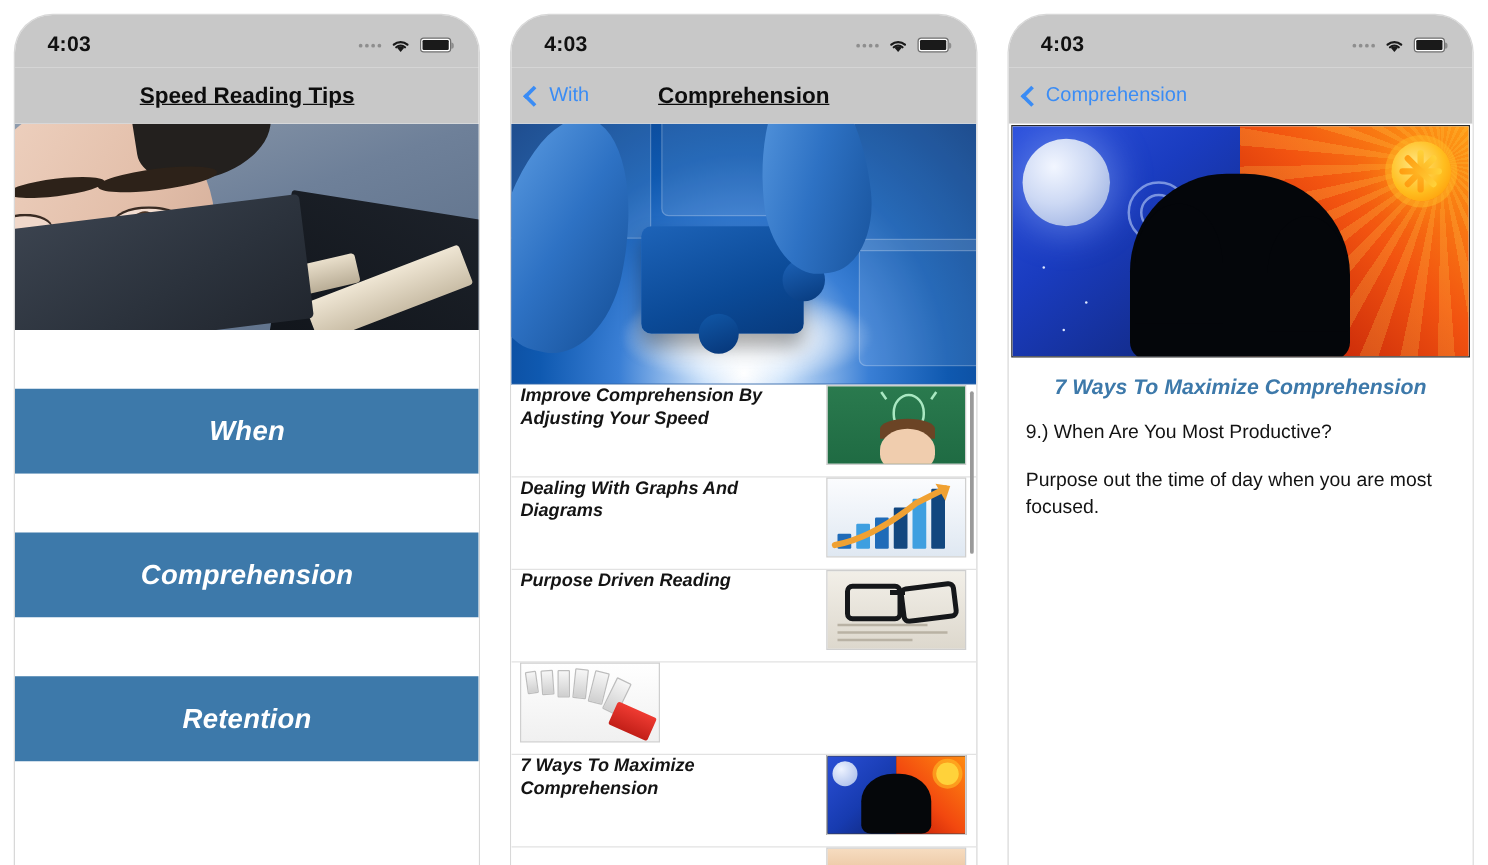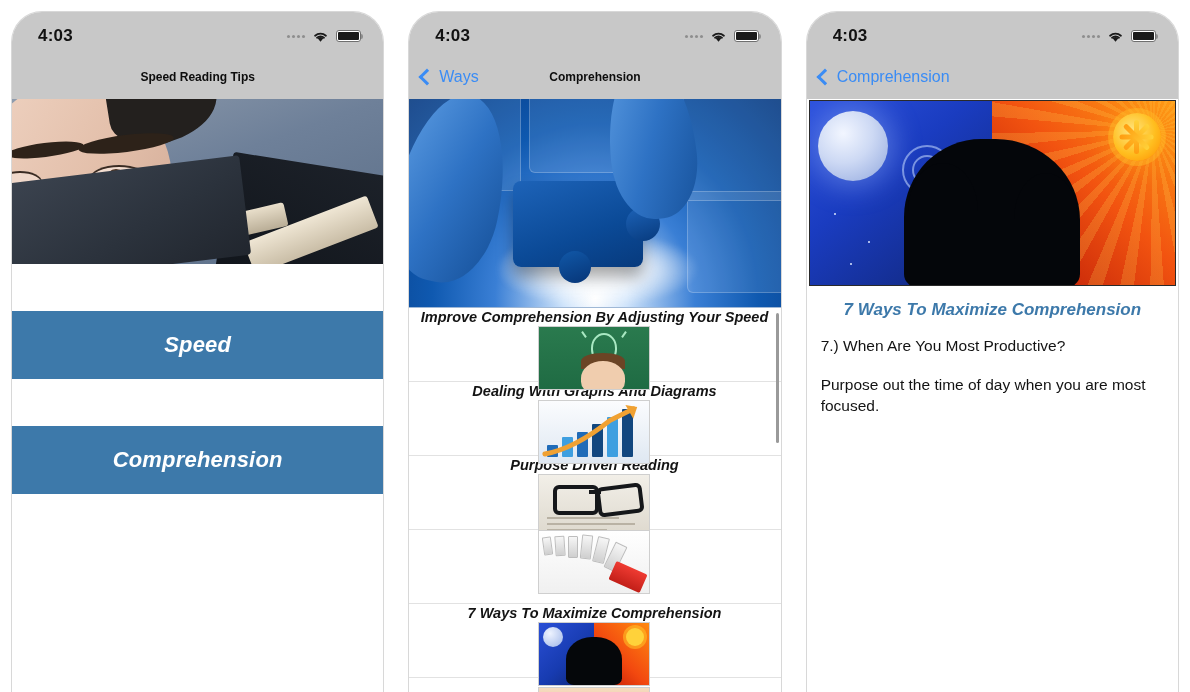--- a/index.html
+++ b/index.html
@@ -93,23 +93,24 @@
     height: 45px;
     background: #c8c8c8;
     position: relative;
     display: flex;
     align-items: center;
   }
   .nav-title {
     position: absolute;
     left: 0; right: 0;
     text-align: center;
-    font-size: 12px;
+    font-size: 18px;
     font-weight: bold;
     color: #0d0d0d;
+    text-decoration: underline;
   }
   .nav-back {
     position: relative;
     z-index: 2;
     display: flex;
     align-items: center;
     gap: 5px;
     padding-left: 12px;
     color: #3a8cf5;
     font-size: 16px;
@@ -294,28 +295,27 @@
     position: absolute;
     left: 88px; bottom: 0px;
     width: 200px; height: 76px;
     background: radial-gradient(ellipse at center, #ffffff 0%, rgba(255,255,255,0.75) 35%, rgba(255,255,255,0) 72%);
     filter: blur(2px);
   }
 
   .list { background: #fff; }
   .list-row {
     display: flex;
-    align-items: center;
+    align-items: flex-start;
     justify-content: space-between;
     height: 74px;
     border-bottom: 1px solid #e2e2e2;
     padding: 0 0 0 7px;
     box-sizing: border-box;
     cursor: pointer;
-    flex-direction: column;
   }
   .list-row .rtxt {
     font-size: 14.5px;
     font-weight: bold;
     font-style: italic;
     color: #141414;
     line-height: 1.25;
     flex: 1;
     padding-right: 8px;
   }
@@ -533,24 +533,25 @@
         <div class="brow a"></div>
         <div class="brow b"></div>
         <div class="eye2"></div>
         <div class="eye"></div>
         <div class="bookR"></div>
         <div class="pages"></div>
         <div class="pages2"></div>
         <div class="bookL"></div>
       </div>
       <div class="menu-gap"></div>
-      <div class="menu-btn">Speed</div>
+      <div class="menu-btn">When</div>
       <div class="menu-gap"></div>
       <div class="menu-btn">Comprehension</div>
       <div class="menu-gap"></div>
+      <div class="menu-btn">Retention</div>
     </div>
   </div>
 
   <div class="phone">
     <div class="statusbar">
       <div class="clock">4:03</div>
       <div class="status-right">
         <span class="sig-dots">
             <i></i>
             <i></i>
@@ -563,21 +564,21 @@
           <path d="M5.9 9.0 a6.2 6.2 0 0 1 8.2 0" stroke="#1a1a1a" stroke-width="2.1" fill="none" stroke-linecap="round"></path>
         </svg>
         <span class="batt">
             <i></i>
           </span>
       </div>
     </div>
     <div class="navbar">
       <div class="nav-back">
         <span class="chev"></span>
-        <span>Ways</span>
+        <span>With</span>
       </div>
       <div class="nav-title">Comprehension</div>
     </div>
     <div class="screen">
       <div class="hero2">
         <div class="bg"></div>
         <div class="pz" style="left:-20px;top:-20px;width:130px;height:110px;"></div>
         <div class="pz" style="left:120px;top:-24px;width:120px;height:96px;"></div>
         <div class="pz" style="right:-24px;top:-10px;width:120px;height:110px;"></div>
         <div class="pz" style="right:-18px;top:92px;width:110px;height:100px;"></div>
@@ -701,19 +702,19 @@
         <div class="sun">
           <i style="transform:rotate(0deg)"></i>
             <i style="transform:rotate(45deg)"></i>
           <i style="transform:rotate(90deg)"></i>
             <i style="transform:rotate(135deg)"></i>
         </div>
         <div class="tree"></div>
       </div>
       <div class="article">
         <div class="art-title">7 Ways To Maximize Comprehension</div>
-        <p class="art-p">7.) When Are You Most Productive?</p>
+        <p class="art-p">9.) When Are You Most Productive?</p>
         <p class="art-p">Purpose out the time of day when you are most focused.</p>
       </div>
     </div>
   </div>
 
 </div>
 
 </body></html>

